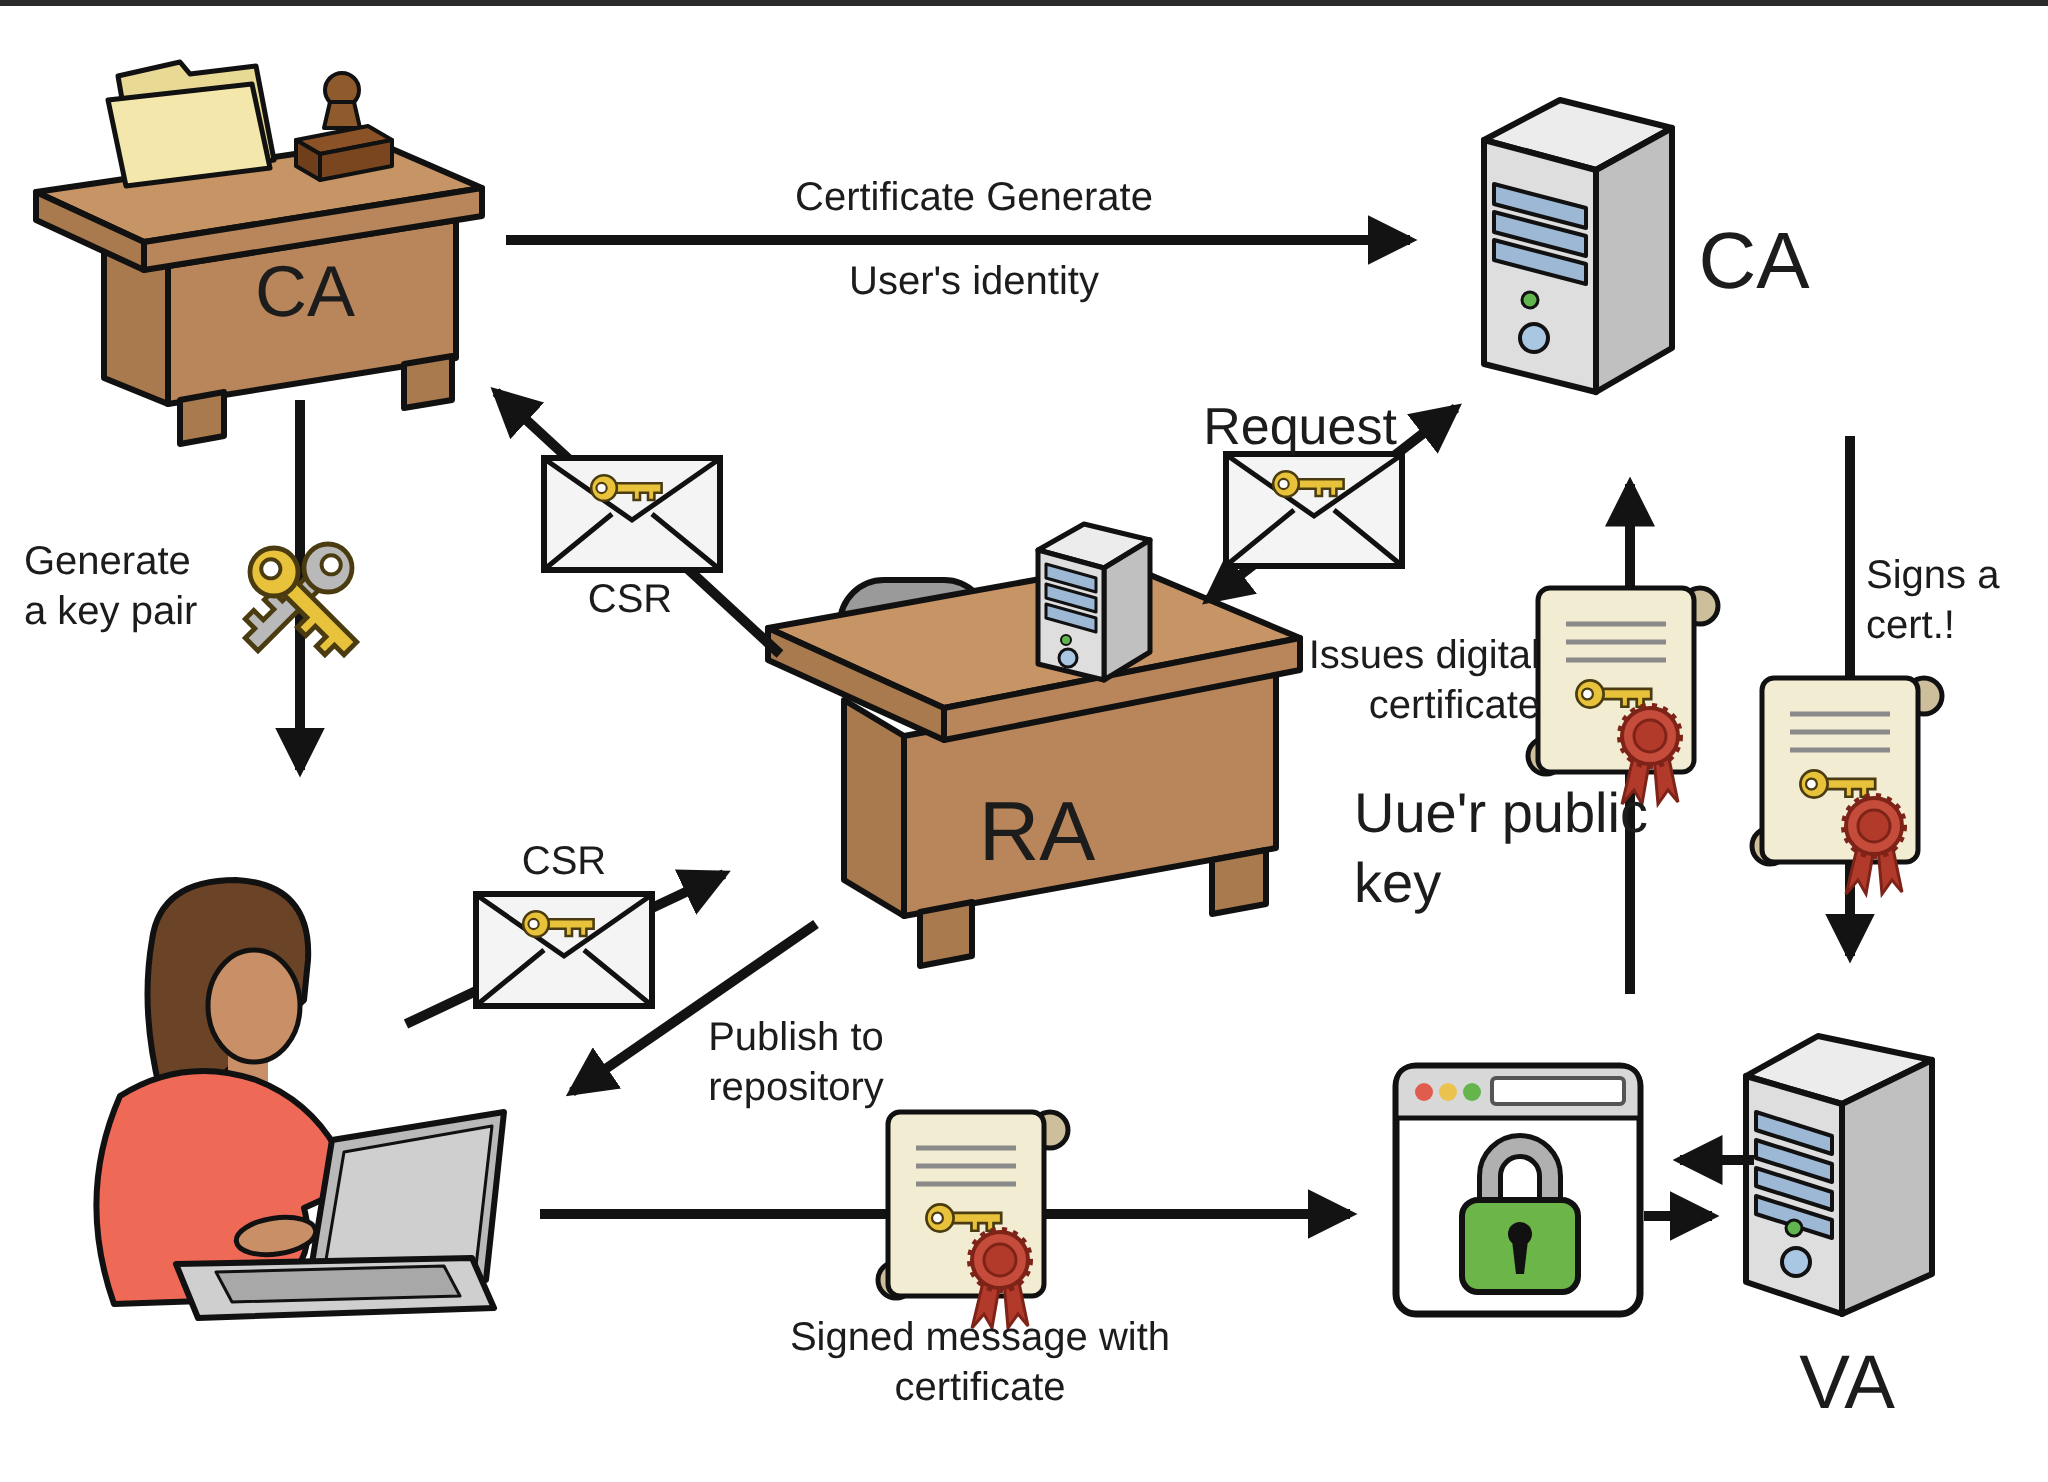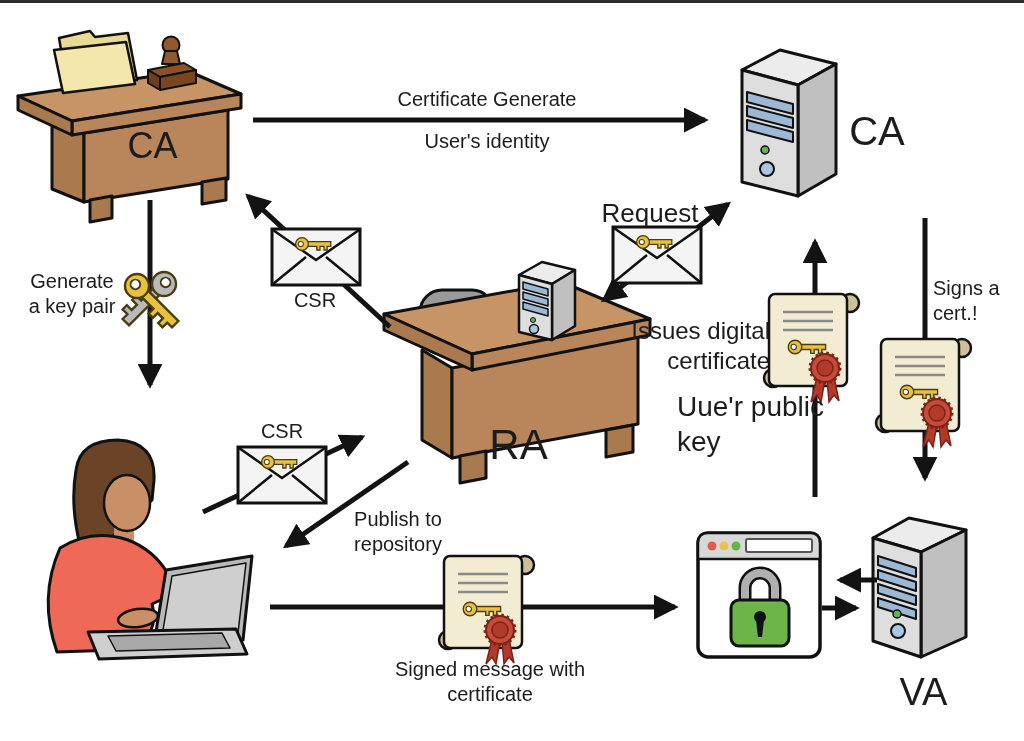--- a/index.html
+++ b/index.html
@@ -167,32 +167,32 @@
   <g>
     <use href="#key" color="#b9b9b9" transform="translate(164,284) rotate(135) scale(1.5)"></use>
     <use href="#key" color="#e9c23b" transform="translate(137,286) rotate(45) scale(1.5)"></use>
   </g>
 </svg>
 
 <div class="top-edge"></div>
 
 <div class="lbl c" style="left:357px;top:87px;width:260px;font-size:20px;">Certificate Generate</div>
 <div class="lbl c" style="left:357px;top:129px;width:260px;font-size:20px;text-align:center;">User's identity</div>
-<div class="lbl" style="left:12px;top:269px;width:120px;font-size:20px;text-align:center;">Generate
+<div class="lbl" style="left:12px;top:269px;width:120px;font-size:20px;">Generate
 a key pair</div>
 <div class="lbl c" style="left:275px;top:288px;width:80px;font-size:20px;">CSR</div>
 <div class="lbl c" style="left:600px;top:197px;width:100px;font-size:26px;">Request</div>
 <div class="lbl c" style="left:242px;top:419px;width:80px;font-size:20px;">CSR</div>
 <div class="lbl c" style="left:328px;top:507px;width:140px;font-size:20px;">Publish to
 repository</div>
-<div class="lbl r" style="left:620px;top:316px;width:150px;font-size:24px;">Issues digital
+<div class="lbl r" style="left:620px;top:316px;width:150px;font-size:20px;">Issues digital
 certificate</div>
 <div class="lbl" style="left:645px;top:389px;width:170px;font-size:28px;margin-left:32px;">Uue'r public key</div>
 <div class="lbl" style="left:933px;top:276px;width:90px;font-size:20px;">Signs a
 cert.!</div>
 <div class="lbl c" style="left:360px;top:657px;width:260px;font-size:20px;">Signed message with
 certificate</div>
 <div class="lbl c" style="left:110px;top:123px;width:85px;font-size:36px;">CA</div>
 <div class="lbl c" style="left:837px;top:106px;width:80px;font-size:40px;">CA</div>
-<div class="lbl c" style="left:476px;top:390px;width:85px;font-size:42px;margin-top:29px;">RA</div>
+<div class="lbl c" style="left:476px;top:390px;width:85px;font-size:42px;">RA</div>
 <div class="lbl c" style="left:881px;top:669px;width:85px;font-size:38px;">VA</div>
 
 </div>
 
 </body></html>

